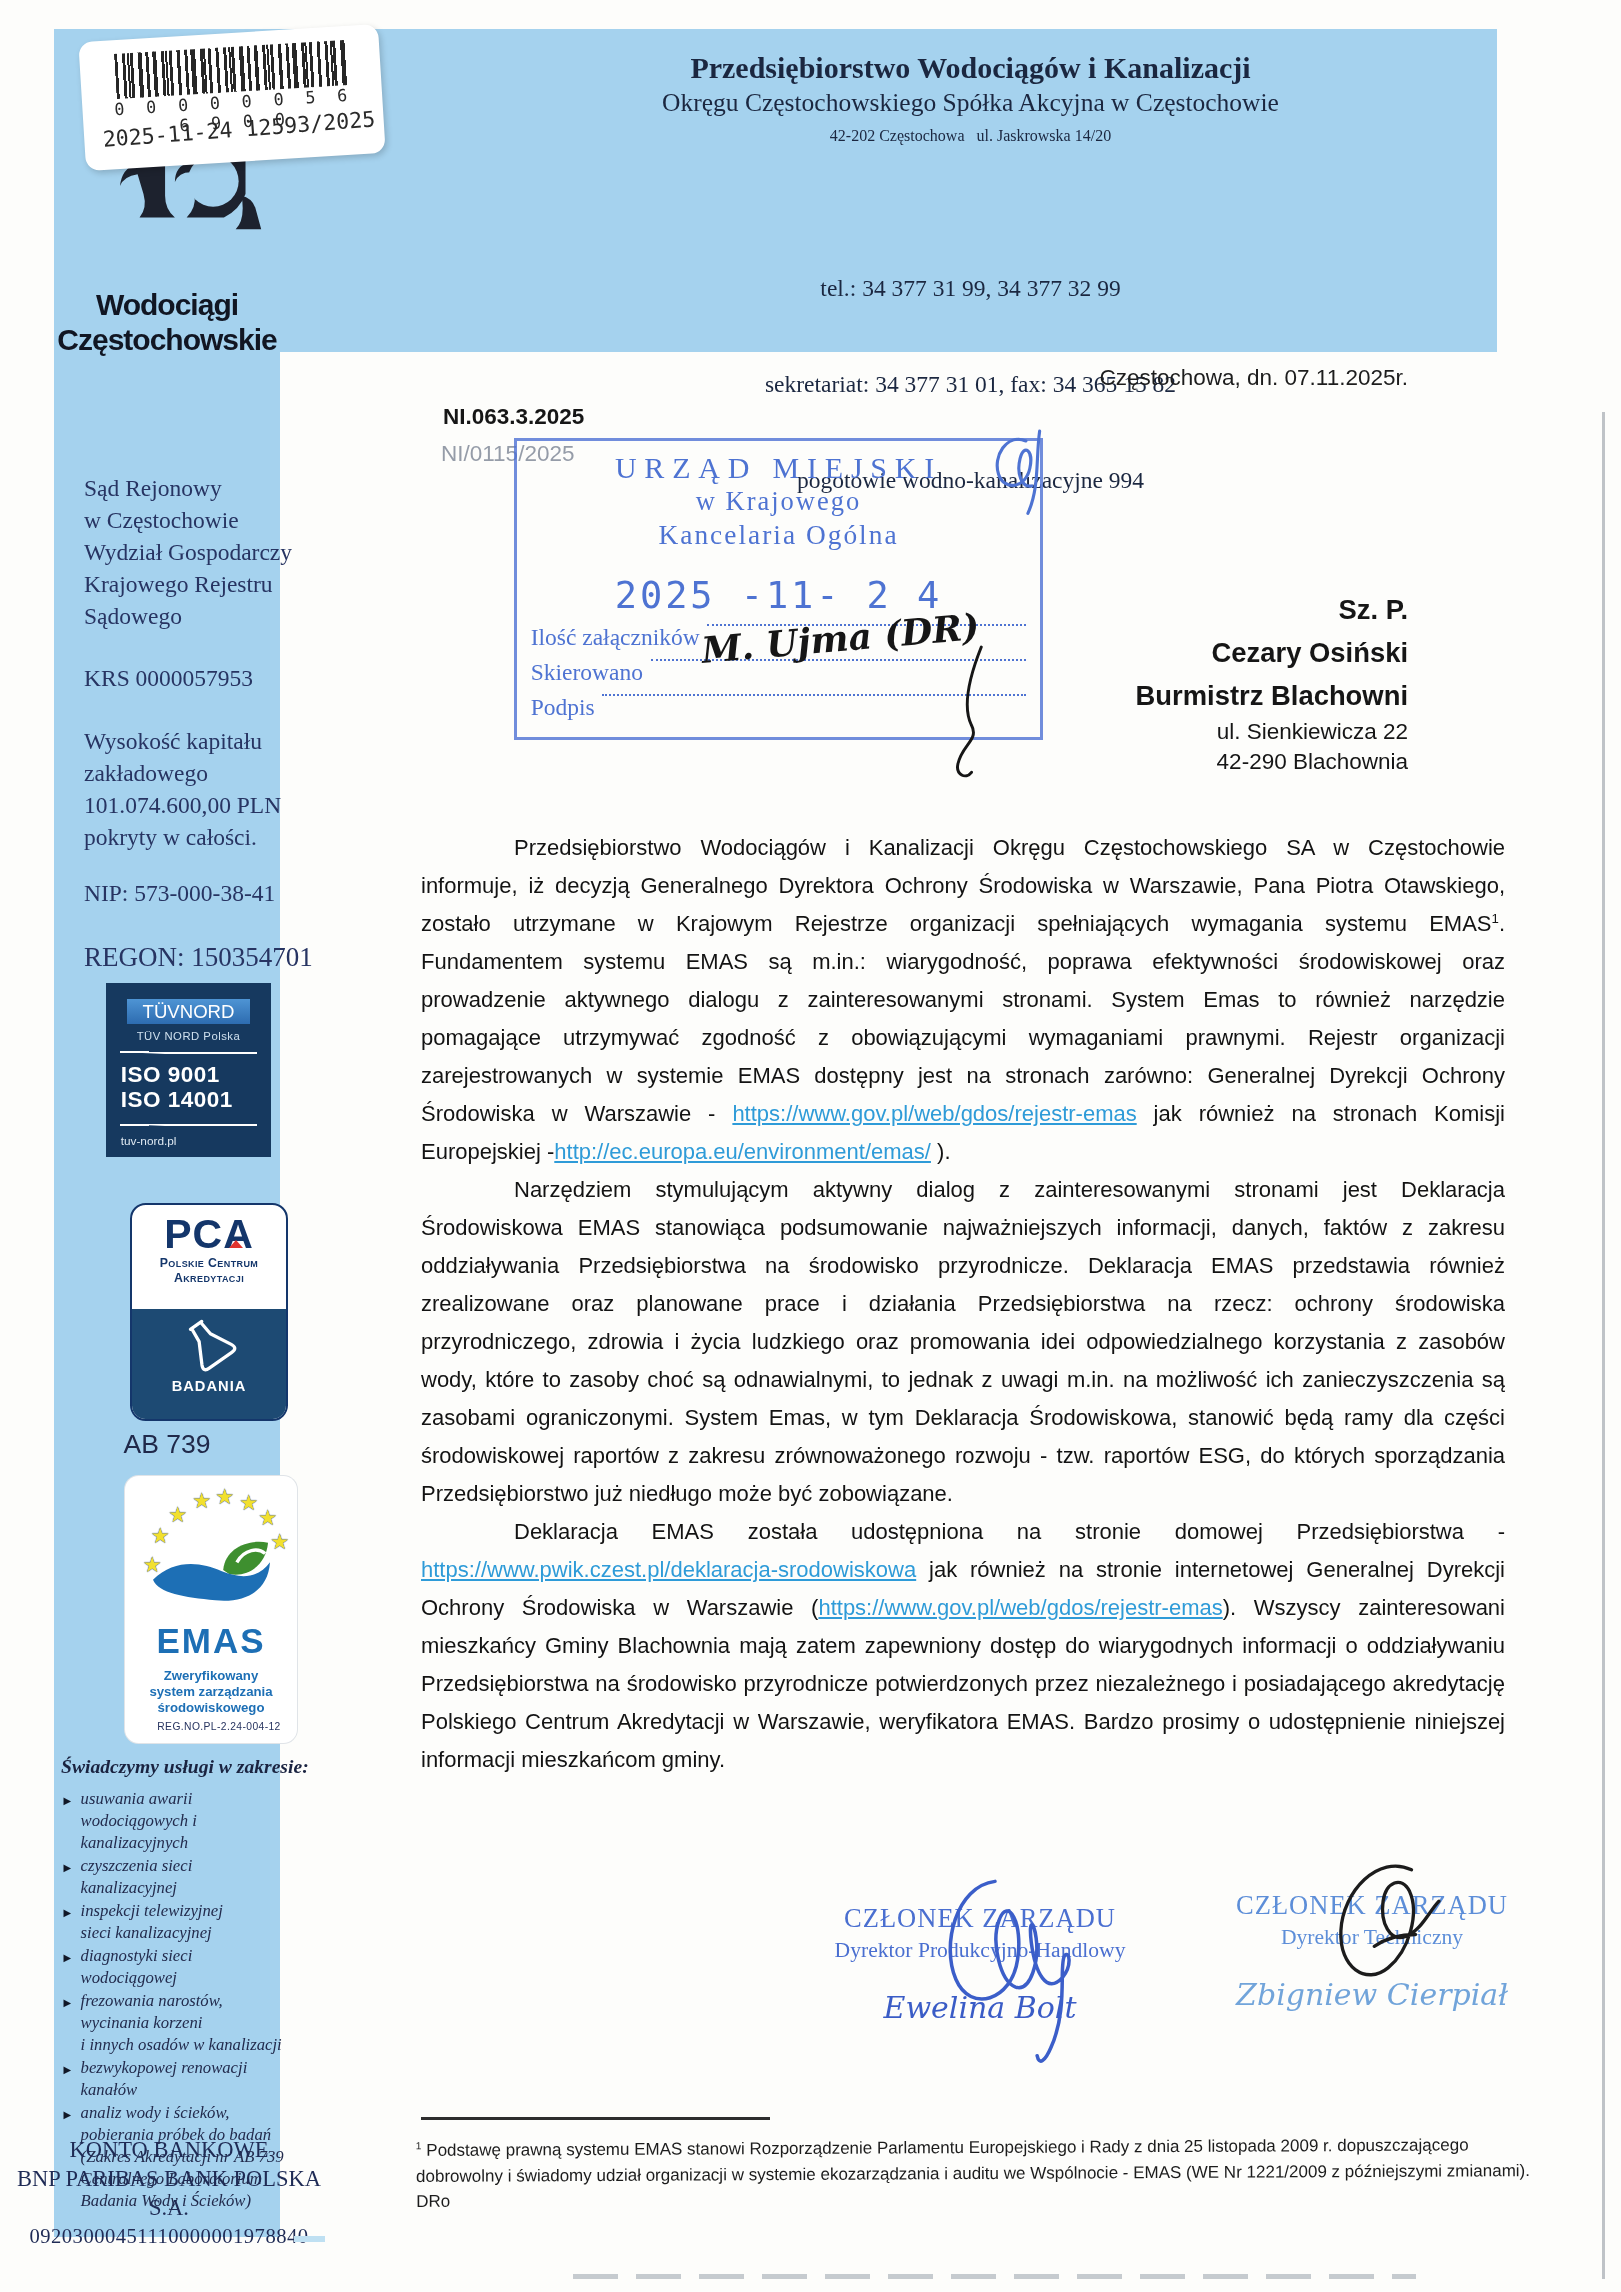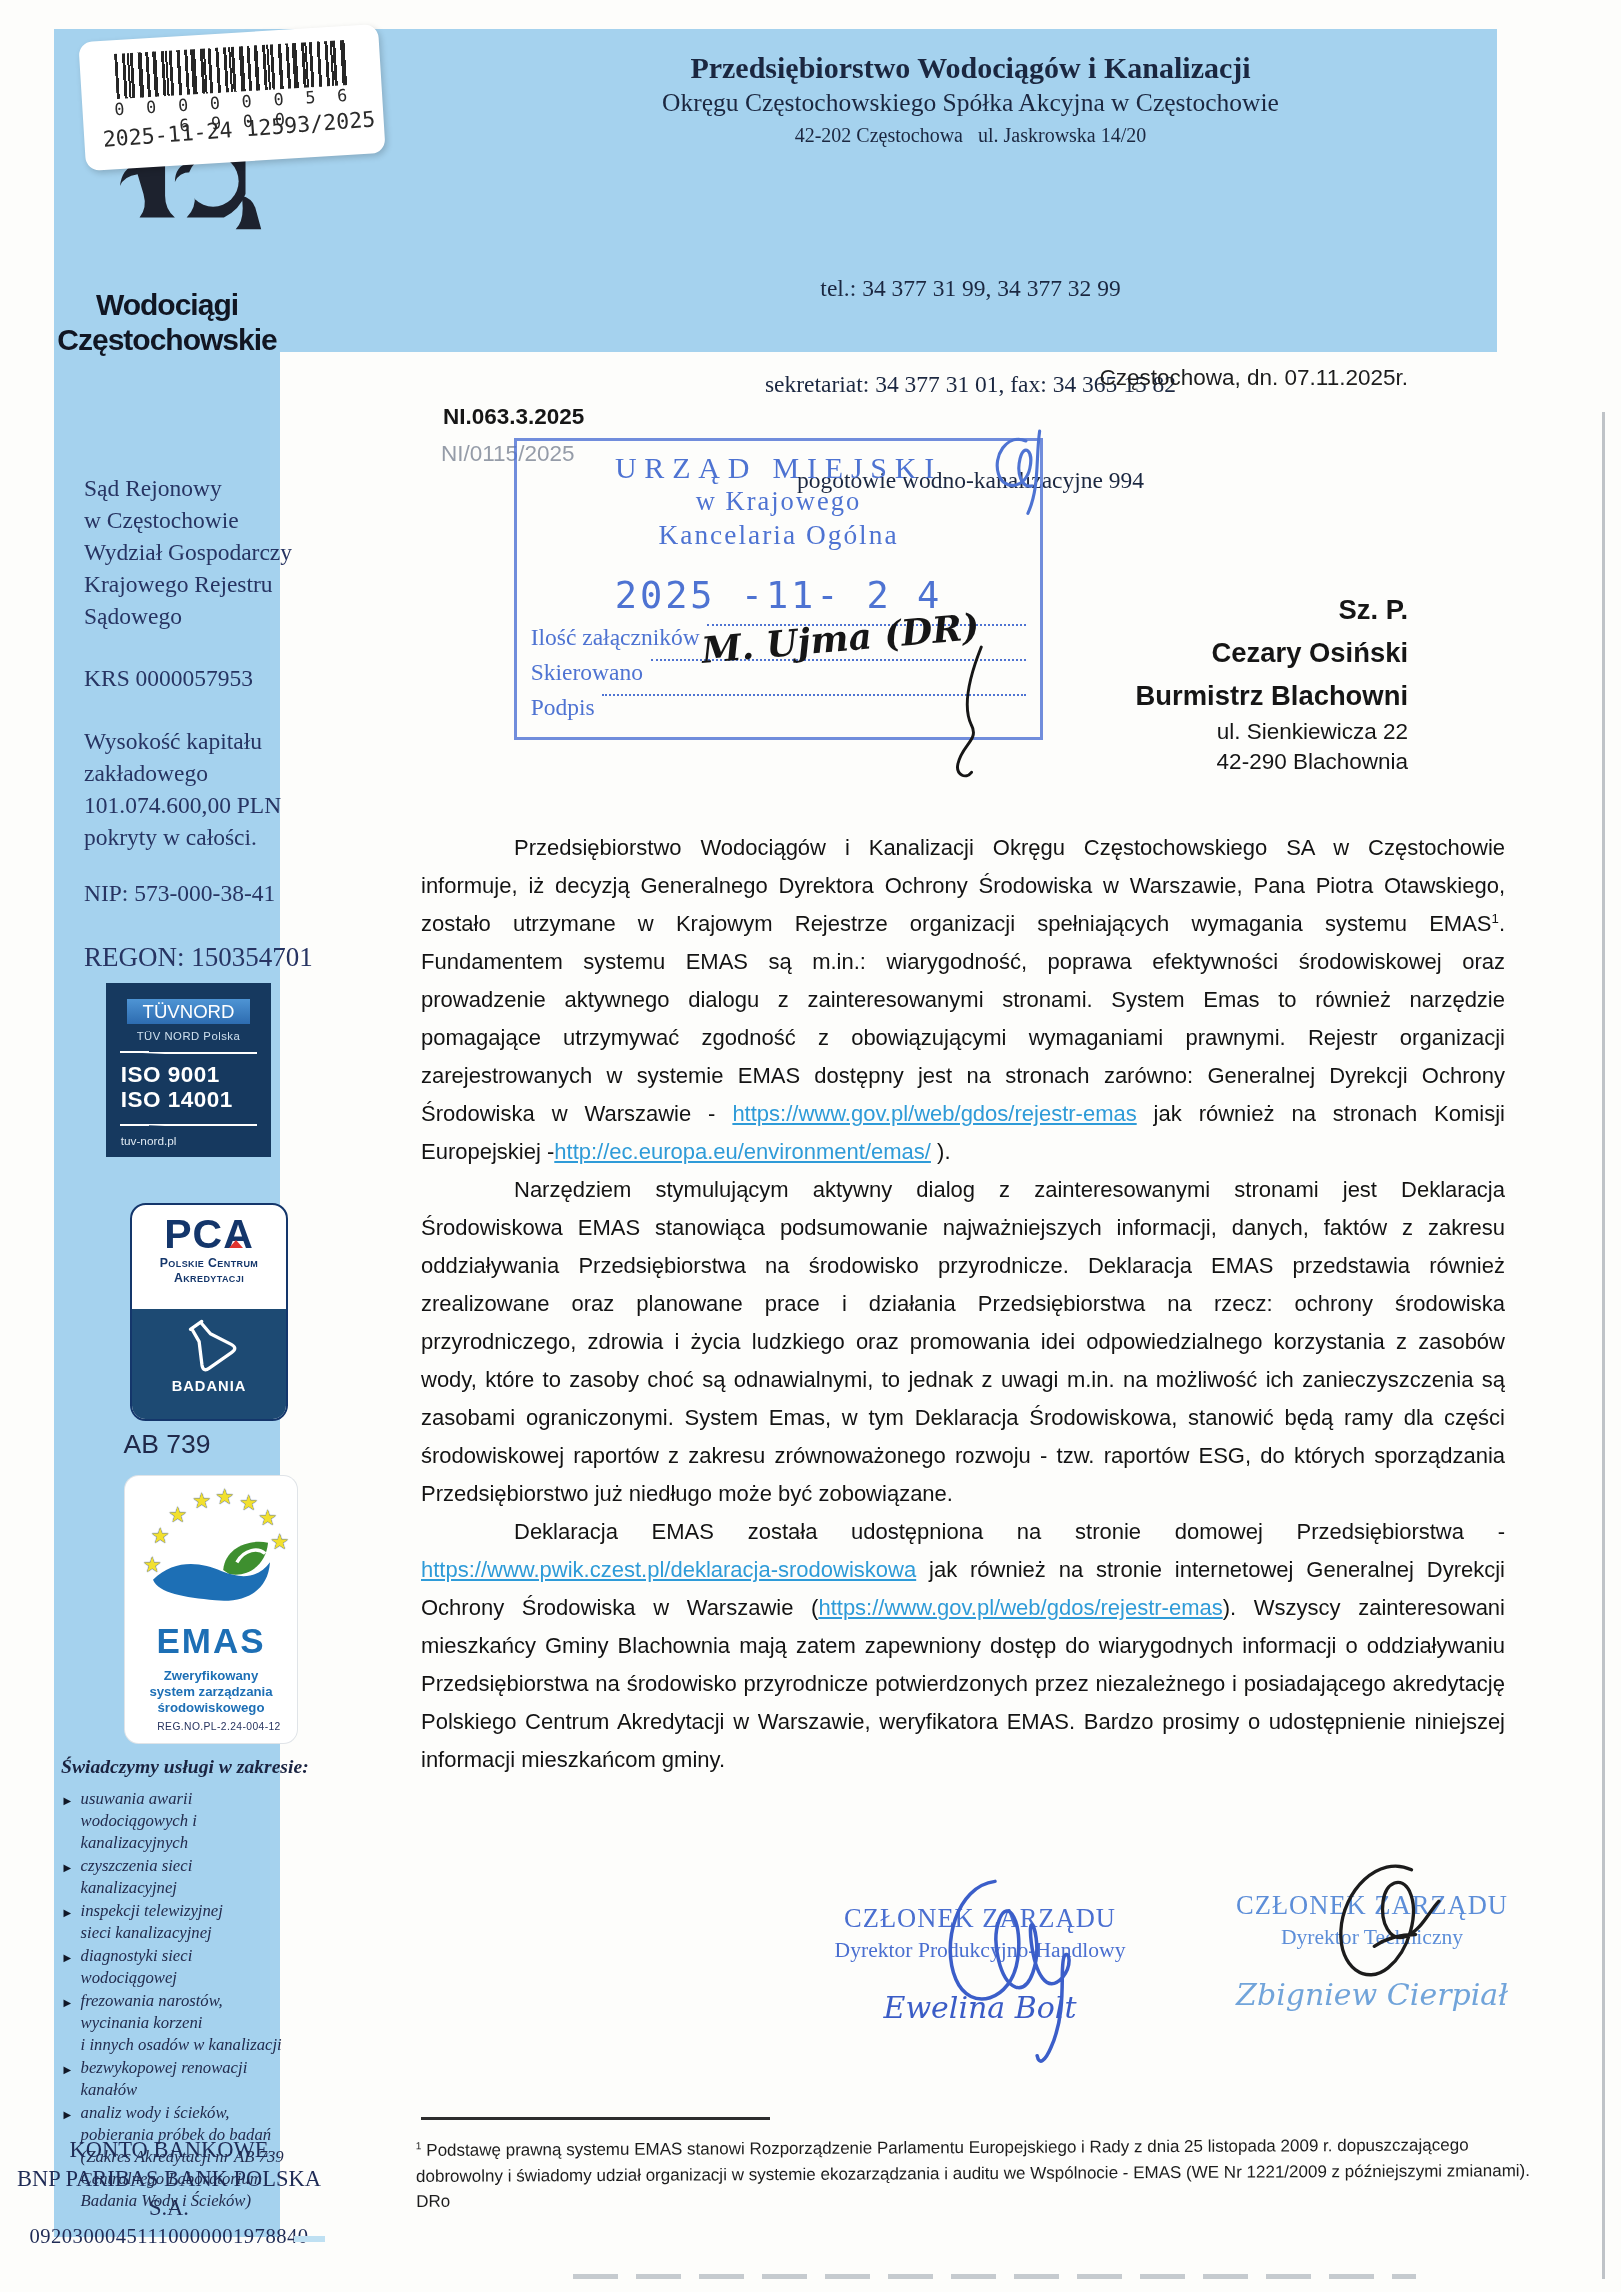--- a/index.html
+++ b/index.html
@@ -86,21 +86,21 @@
         font-family:"Liberation Serif",serif;color:#1f2b55;line-height:29px;}
   .bank-l1{font-size:22.5px;}
   .bank-l2{font-size:22.5px;}
   .bank-l3{font-size:20.6px;letter-spacing:0.5px;}
 
   
   .hdr{position:absolute;left:441px;top:49px;width:1059px;text-align:center;
        font-family:"Liberation Serif",serif;color:#1b2740;}
   .hdr-l1{font-size:30px;font-weight:bold;line-height:37px;}
   .hdr-l2{font-size:25.5px;line-height:33px;}
-  .hdr-l3{font-size:20px;line-height:33px;white-space:pre;}
+  .hdr-l3{font-size:16px;line-height:33px;white-space:pre;}
   .hdr2{position:absolute;left:441px;top:208px;width:1059px;text-align:center;
        font-family:"Liberation Serif",serif;color:#1b2740;font-size:23.5px;line-height:32px;white-space:pre;}
 
   .dateline{position:absolute;right:213px;top:365px;font-size:22.5px;color:#1d1d1d;}
 
   
   .ref1{position:absolute;left:443px;top:404px;font-size:22.5px;font-weight:bold;color:#161616;}
   .ref2{position:absolute;left:441px;top:441px;font-size:22.5px;color:#959ca8;}
 
   

